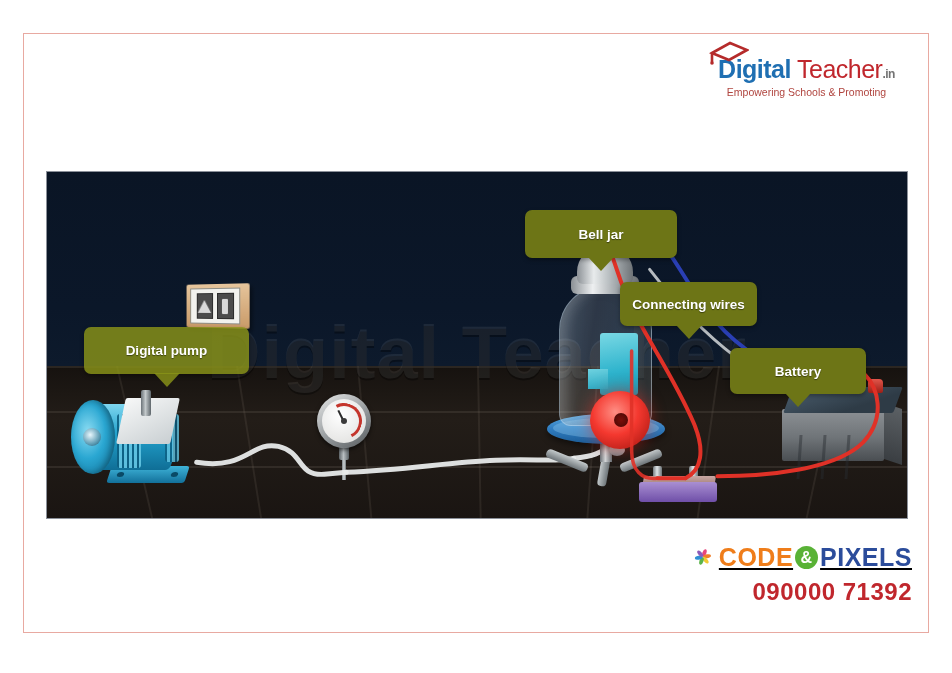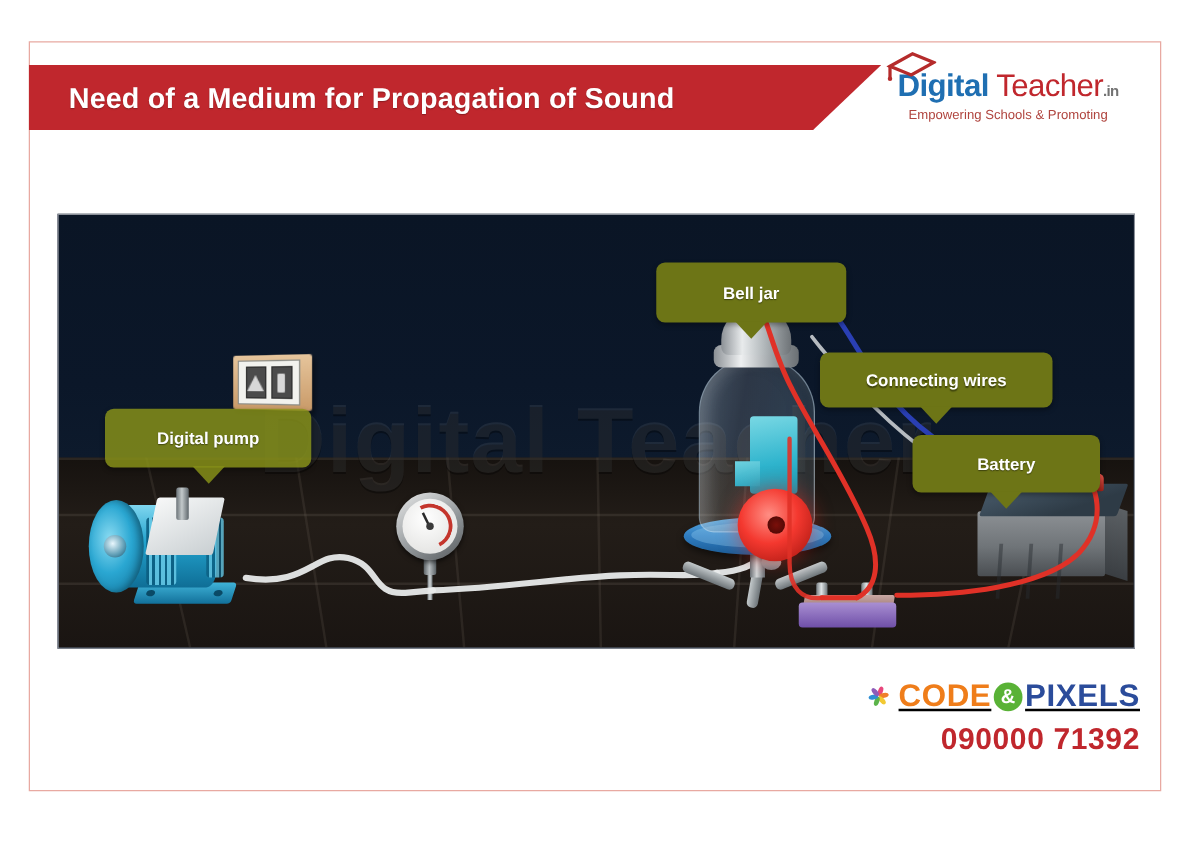--- a/index.html
+++ b/index.html
@@ -128,22 +128,22 @@
     bottom: -13px; left: 50%;
     margin-left: -13px;
     border-left: 13px solid transparent;
     border-right: 13px solid transparent;
     border-top: 14px solid #6d7516;
   }
   .callout.translucent { background: rgba(138,148,24,.82); }
   .callout.translucent::after { border-top-color: rgba(138,148,24,.82); }
 
   #lbl-bell-jar        { left: 478px; top: 38px;  width: 152px; height: 48px; }
-  #lbl-connecting      { left: 573px; top: 110px; width: 186px; height: 44px; margin-left: 36px; }
-  #lbl-battery         { left: 683px; top: 176px; width: 150px; height: 46px; }
+  #lbl-connecting      { left: 573px; top: 110px; width: 137px; height: 44px; }
+  #lbl-battery         { left: 683px; top: 176px; width: 136px; height: 46px; }
   #lbl-key             { left: 596px; top: 256px; width: 155px; height: 48px; }
   #lbl-vacuum-pump     { left: 37px;  top: 155px; width: 165px; height: 47px; }
 
   
   #wall-frame {
     position: absolute; left: 138px; top: 112px;
     width: 64px; height: 44px;
     background: linear-gradient(#e6c59c, #c99a68);
     border-radius: 2px;
     box-shadow: 2px 3px 5px rgba(0,0,0,.5);
@@ -404,23 +404,20 @@
     color: #c0272d; font-size: 24px; font-weight: bold;
     text-align: right; letter-spacing: .5px; margin-top: 1px;
     white-space: nowrap;
   }
 </style>
 </head>
 <body>
 
 <div id="slide-frame">
 
-  <div id="title-banner">
-    <div id="title-text">Need of a Medium for Propagation of Sound</div>
-  </div>
 
   <div id="brand-logo">
     <div class="logo-wordmark">
       <svg id="grad-cap" width="40" height="24" viewBox="0 0 40 24">
         <path d="M3 12 L21 2 L38 9 L20 19 Z" fill="none" stroke="#b52b2b" stroke-width="2.6"></path>
         <path d="M3 12 L3 21" stroke="#b52b2b" stroke-width="2.6" fill="none"></path>
         <circle cx="3" cy="22" r="1.8" fill="#b52b2b"></circle>
       </svg>
       <span class="lw-digital">Digital</span><span class="lw-teacher"> Teacher</span><span class="lw-in">.in</span>
     </div>

